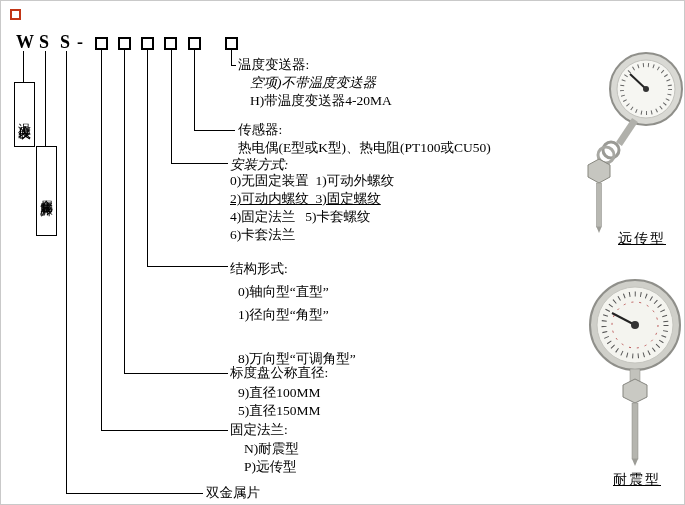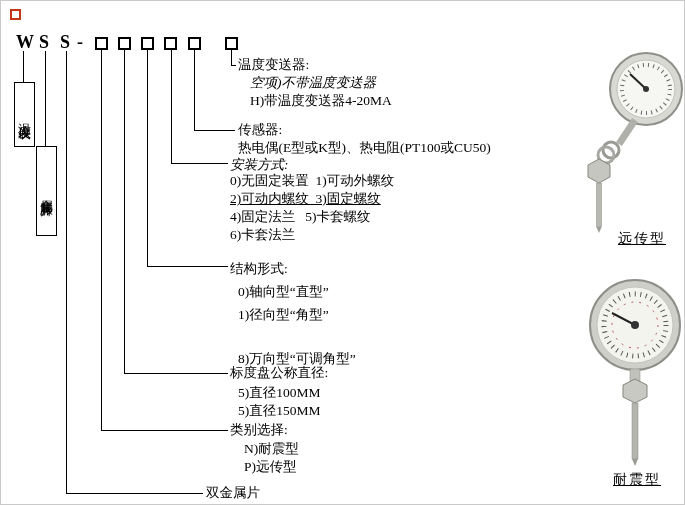--- a/index.html
+++ b/index.html
@@ -114,24 +114,24 @@
   <div class="item" style="left:229px;top:190px;text-decoration:underline;">2)可动内螺纹  3)固定螺纹</div>
   <div class="item" style="left:229px;top:208px;">4)固定法兰   5)卡套螺纹</div>
   <div class="item" style="left:229px;top:226px;">6)卡套法兰</div>
 
   <div class="heading" style="left:229px;top:260px;">结构形式:</div>
   <div class="item" style="left:237px;top:283px;">0)轴向型“直型”</div>
   <div class="item" style="left:237px;top:306px;">1)径向型“角型”</div>
   <div class="item" style="left:237px;top:330px;margin-top:20px;">8)万向型“可调角型”</div>
 
   <div class="heading" style="left:229px;top:364px;">标度盘公称直径:</div>
-  <div class="item" style="left:237px;top:384px;">5)直径100MM</div>
+  <div class="item" style="left:237px;top:384px;">9)直径100MM</div>
   <div class="item" style="left:237px;top:402px;">5)直径150MM</div>
 
-  <div class="heading" style="left:229px;top:421px;">类别选择:</div>
+  <div class="heading" style="left:229px;top:421px;">固定法兰:</div>
   <div class="item" style="left:243px;top:440px;">N)耐震型</div>
   <div class="item" style="left:243px;top:458px;">P)远传型</div>
 
   <div class="plain-label" style="left:205px;top:484px;">双金属片</div>
 
   <div class="abs" style="left:550px;top:46px;width:135px;height:190px;">
     <svg width="135" height="190" viewBox="0 0 135 190">
       <circle cx="95" cy="42" r="36" fill="#d9d9d4" stroke="#8f8f8a" stroke-width="2"></circle>
       <circle cx="95" cy="42" r="29" fill="#f6f6f2" stroke="#c2c2bd" stroke-width="1"></circle>
       <circle cx="95" cy="42" r="24" fill="none" stroke="#666" stroke-width="4" stroke-dasharray="1 4.2"></circle>

